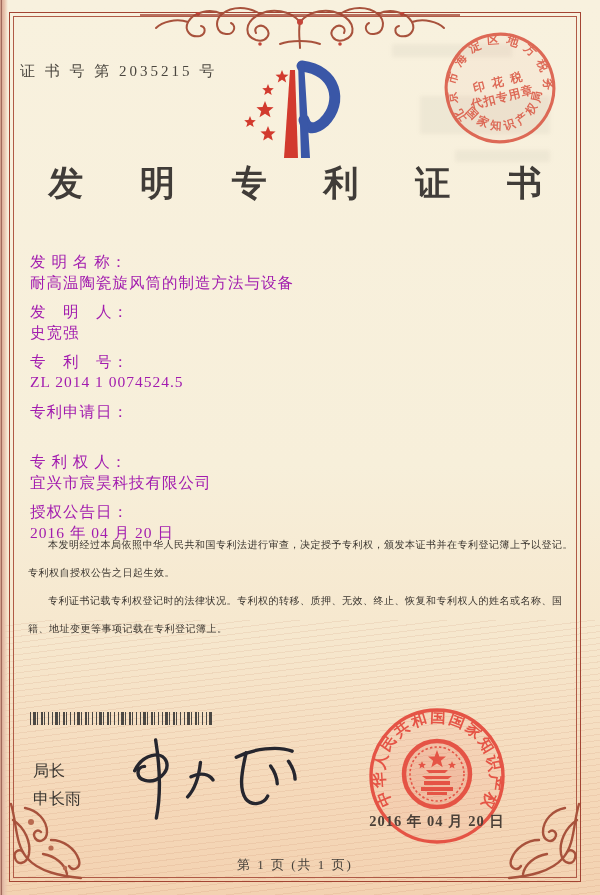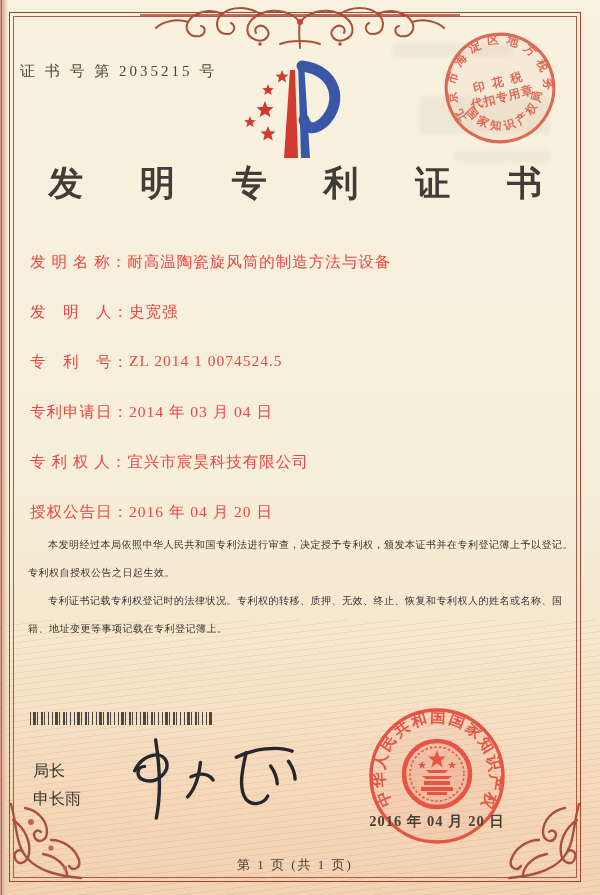--- a/index.html
+++ b/index.html
@@ -23,21 +23,21 @@
   .corner-flourish.right{right:17px;transform:scaleX(-1);}
 
   .cert-no{position:absolute;left:20px;top:62px;font-size:15px;letter-spacing:3px;color:#4a463f;}
 
   .logo{position:absolute;left:238px;top:56px;width:124px;height:112px;}
 
   .title{position:absolute;left:0;right:10px;top:160px;text-align:center;
     font-size:35px;font-weight:700;color:#403c38;letter-spacing:24px;text-indent:24px;}
 
   .fields{position:absolute;left:30px;top:252px;right:30px;}
-  .field-row{height:50px;font-size:15.5px;color:#ef4444;display:flex;align-items:flex-start;}
+  .field-row{height:50px;font-size:15.5px;color:#a21caf;display:flex;align-items:flex-start;flex-direction:column;}
   .field-label{white-space:pre;letter-spacing:1px;}
   .field-value{letter-spacing:1px;margin-left:0;}
 
   .body-text{position:absolute;left:28px;right:26px;top:531px;
     font-size:10px;line-height:28px;color:#3a352f;letter-spacing:0.5px;}
   .body-text p{margin:0;text-indent:2em;}
 
   .barcode{position:absolute;left:30px;top:712px;width:182px;height:13px;opacity:.85;
     background:repeating-linear-gradient(90deg,
       #2e2e2e 0 1px,transparent 1px 3px,#2e2e2e 3px 6px,transparent 6px 7px,
@@ -148,21 +148,20 @@
     <div class="field-row">
       <span class="field-label">发　明　人：</span>
       <span class="field-value">史宽强</span>
     </div>
     <div class="field-row">
       <span class="field-label">专　利　号：</span>
       <span class="field-value">ZL 2014 1 0074524.5</span>
     </div>
     <div class="field-row">
       <span class="field-label">专利申请日：</span>
-      <span class="field-value">2014 年 03 月 04 日</span>
     </div>
     <div class="field-row">
       <span class="field-label">专 利 权 人：</span>
       <span class="field-value">宜兴市宸昊科技有限公司</span>
     </div>
     <div class="field-row">
       <span class="field-label">授权公告日：</span>
       <span class="field-value">2016 年 04 月 20 日</span>
     </div>
   </div>

